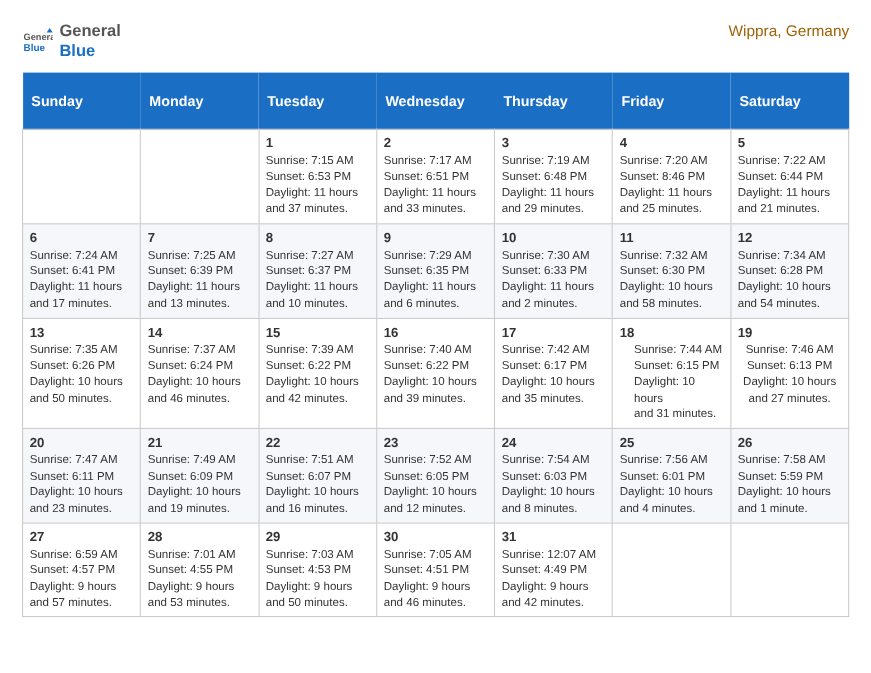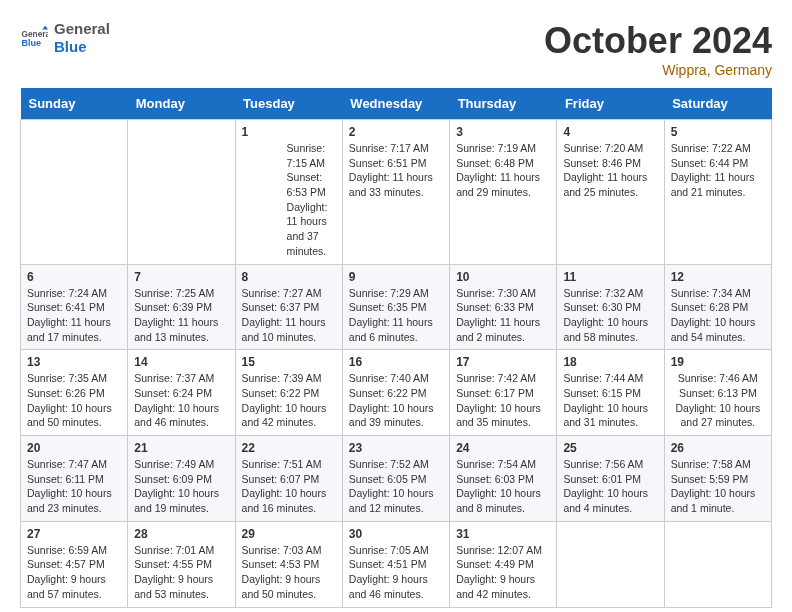--- a/index.html
+++ b/index.html
@@ -41,21 +41,21 @@
     }
     table {
       width: 100%;
       border-collapse: collapse;
       table-layout: fixed;
     }
     th {
       background-color: #1a6fc4;
       color: #fff;
       text-align: left;
-      padding: 8px 8px;
+      padding: 18px 8px;
       font-size: 13px;
       font-weight: bold;
     }
     td {
       border: 1px solid #ccc;
       vertical-align: top;
       padding: 5px 6px;
       font-size: 11px;
       color: #333;
       height: 80px;
@@ -89,21 +89,20 @@
       <text x="2" y="18" font-size="12" font-weight="bold" fill="#555">General</text>
       <text x="2" y="32" font-size="13" font-weight="bold" fill="#1a6fc4">Blue</text>
       <polygon points="32,8 40,8 36,2" fill="#1a6fc4"></polygon>
     </svg>
     <div style="display:flex; flex-direction:column; line-height:1.2; margin-left:4px;">
       <span class="logo-general" style="font-size:15px; font-weight:bold; color:#555;">General</span>
       <span class="logo-blue" style="font-size:15px; font-weight:bold; color:#1a6fc4;">Blue</span>
     </div>
   </div>
   <div class="title-block">
-    <div class="month-title">October 2024</div>
     <div class="location">Wippra, Germany</div>
   </div>
 </div>
 
 <table>
   <thead>
     <tr id="header-row">
         <th>Sunday</th>
         <th>Monday</th>
         <th>Tuesday</th>
@@ -112,21 +111,21 @@
         <th>Friday</th>
         <th>Saturday</th>
       </tr>
   </thead>
   <tbody id="calendar-body">
       <tr>
         <td class="empty"></td>
         <td class="empty"></td>
         <td>
           <span class="day-number">1</span>
-          <div class="cell-info" style="white-space: pre-line; margin-left: 45px;">Sunrise: 7:15 AM
+          <div class="cell-info" style="white-space: pre-line;">Sunrise: 7:15 AM
 Sunset: 6:53 PM
 Daylight: 11 hours
 and 37 minutes.</div>
         </td>
         <td>
           <span class="day-number">2</span>
           <div class="cell-info" style="white-space: pre-line;">Sunrise: 7:17 AM
 Sunset: 6:51 PM
 Daylight: 11 hours
 and 33 minutes.</div>
@@ -235,21 +234,21 @@
         </td>
         <td>
           <span class="day-number">17</span>
           <div class="cell-info" style="white-space: pre-line;">Sunrise: 7:42 AM
 Sunset: 6:17 PM
 Daylight: 10 hours
 and 35 minutes.</div>
         </td>
         <td>
           <span class="day-number">18</span>
-          <div class="cell-info" style="white-space: pre-line;">Sunrise: 7:44 AM
+          <div class="cell-info" style="white-space: pre-line; margin-left: 13px;">Sunrise: 7:44 AM
 Sunset: 6:15 PM
 Daylight: 10 hours
 and 31 minutes.</div>
         </td>
         <td>
           <span class="day-number">19</span>
           <div class="cell-info" style="white-space: pre-line; text-align: center;">Sunrise: 7:46 AM
 Sunset: 6:13 PM
 Daylight: 10 hours
 and 27 minutes.</div>

